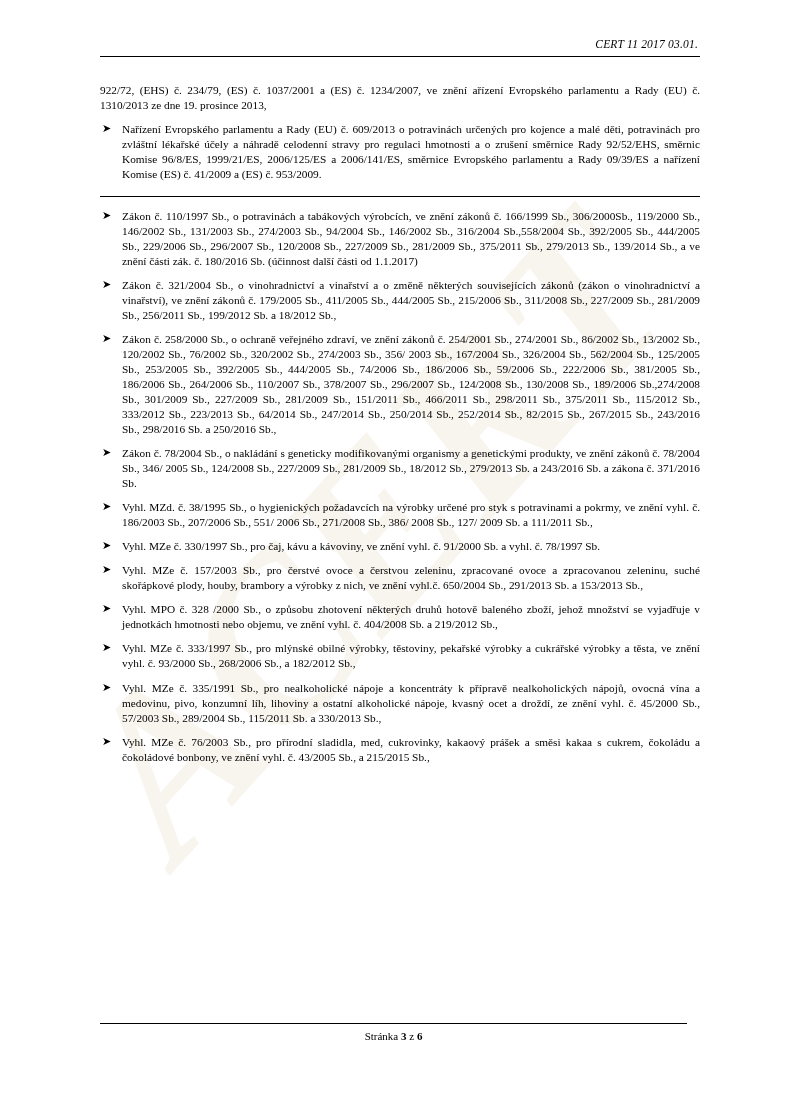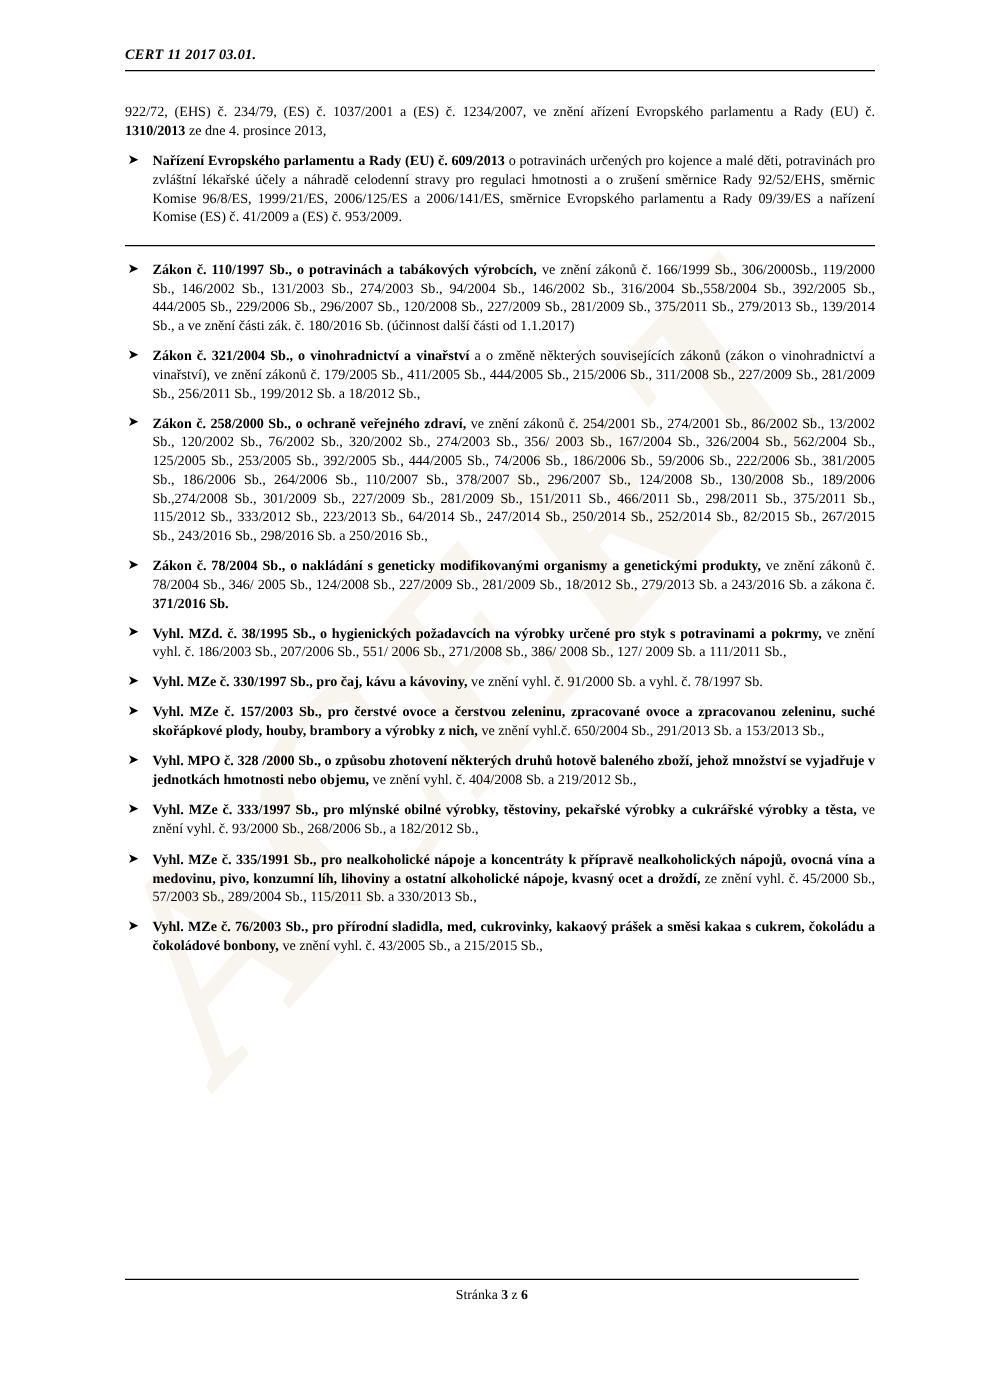--- a/index.html
+++ b/index.html
@@ -27,22 +27,23 @@
     pointer-events: none;
     z-index: 0;
     opacity: 0.11;
   }
   .content {
     position: relative;
     z-index: 2;
     padding: 38px 100px 0 100px;
   }
   .header {
+    text-align: right;
     font-size: 11.5px;
-    font-weight: bold;
+    font-weight: normal;
     font-style: italic;
     letter-spacing: 0.2px;
     color: #000;
     padding-right: 2px;
   }
   .hr-top {
     border: none;
     border-top: 1px solid #000;
     margin: 6px 0 0 0;
   }
@@ -76,21 +77,21 @@
     font-size: 11.3px;
     line-height: 1.33;
   }
   li.item .bullet {
     position: absolute;
     left: 2px;
     top: -1px;
     font-size: 11px;
     color: #000;
   }
-  .b { font-weight: bold; }
+  .b { font-weight: normal; }
   .spacer-sm { height: 9px; }
   .footer {
     position: absolute;
     left: 100px;
     right: 113px;
     bottom: 58px;
     z-index: 2;
   }
   .hr-bot {
     border: none;
@@ -117,21 +118,21 @@
 
   <div class="content">
 
     <div class="header">
       <span>CERT 11 2017 03.01.</span>
     </div>
     <hr class="hr-top">
 
     <div class="body-text">
 
-      <p class="para"><span>922/72, (EHS) č. 234/79, (ES) č. 1037/2001 a (ES) č. 1234/2007, ve znění ařízení Evropského parlamentu a Rady (EU) č. </span><span class="b">1310/2013</span><span> ze dne 4. prosince 2013,</span></p>
+      <p class="para"><span>922/72, (EHS) č. 234/79, (ES) č. 1037/2001 a (ES) č. 1234/2007, ve znění ařízení Evropského parlamentu a Rady (EU) č. </span><span class="b">1310/2013</span><span> ze dne 19. prosince 2013,</span></p>
 
       <div class="spacer-sm"></div>
 
       <ul class="items">
         <li class="item">
           <span class="bullet">➤</span><span class="b">Nařízení Evropského parlamentu a Rady (EU) č. 609/2013</span><span> o potravinách určených pro kojence a malé děti, potravinách pro zvláštní lékařské účely a náhradě celodenní stravy pro regulaci hmotnosti a o zrušení směrnice Rady 92/52/EHS, směrnic Komise 96/8/ES, 1999/21/ES, 2006/125/ES a 2006/141/ES, směrnice Evropského parlamentu a Rady 09/39/ES a nařízení Komise (ES) č. 41/2009 a (ES) č. 953/2009.</span>
         </li>
       </ul>
 
       <hr class="rule">

